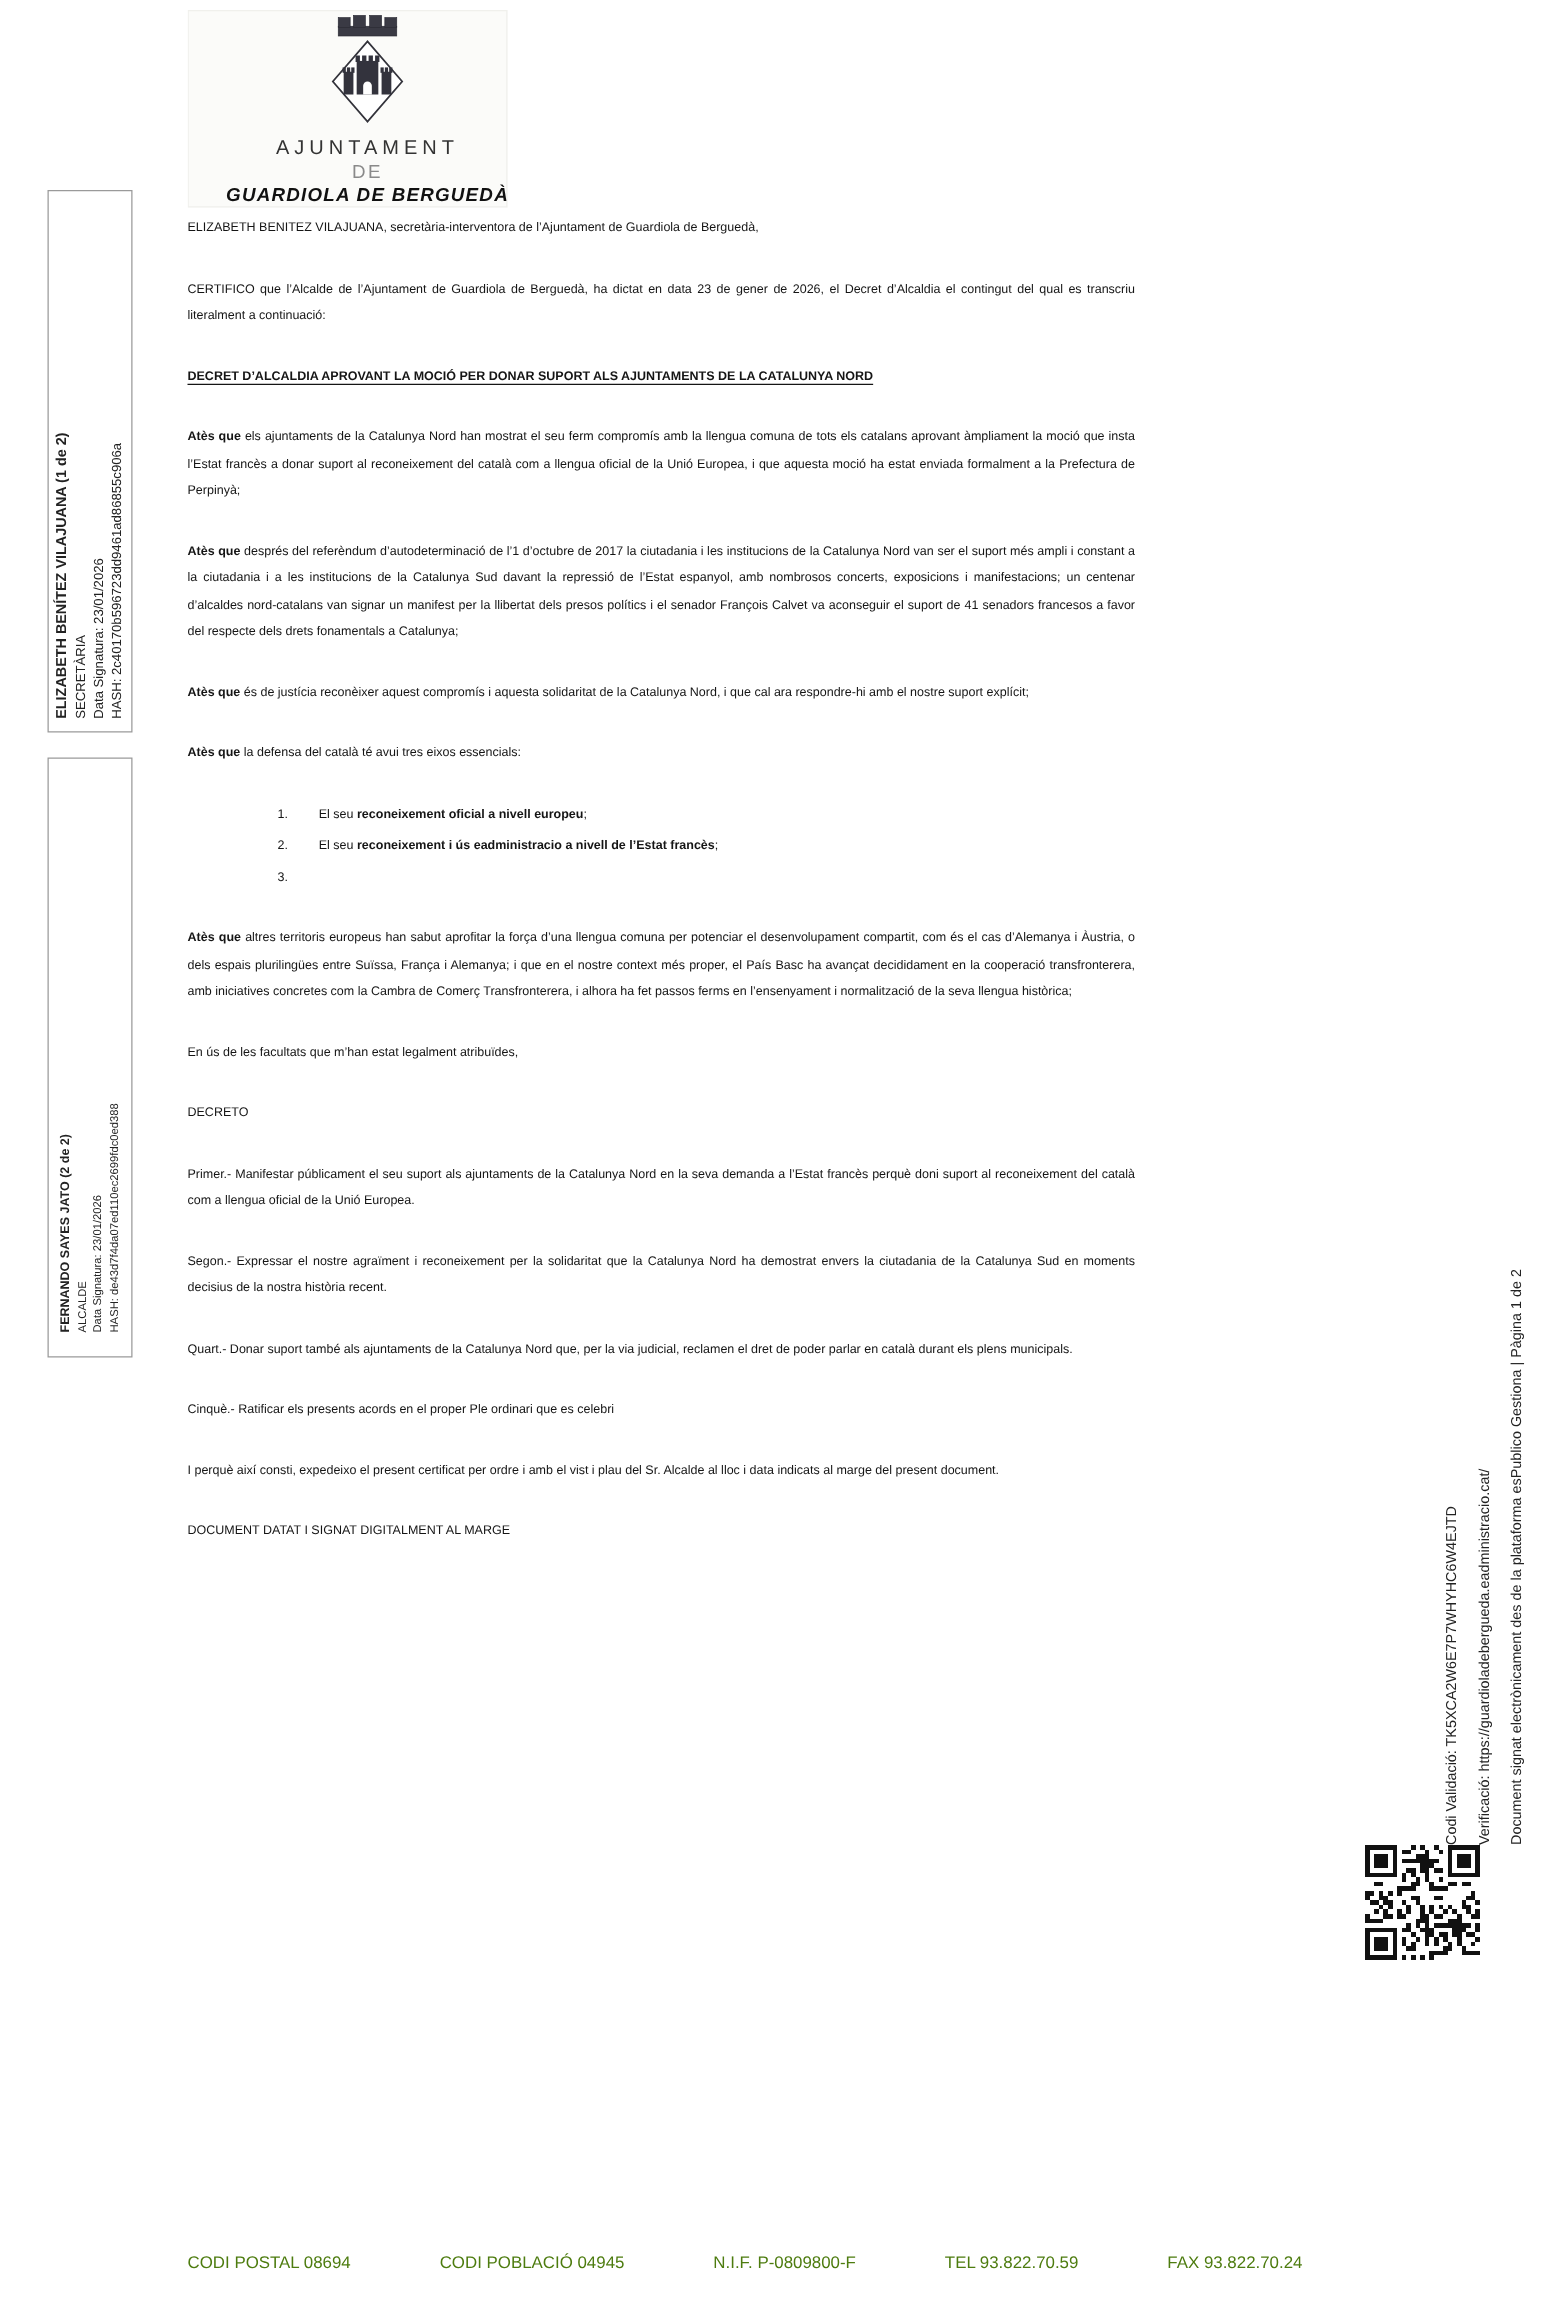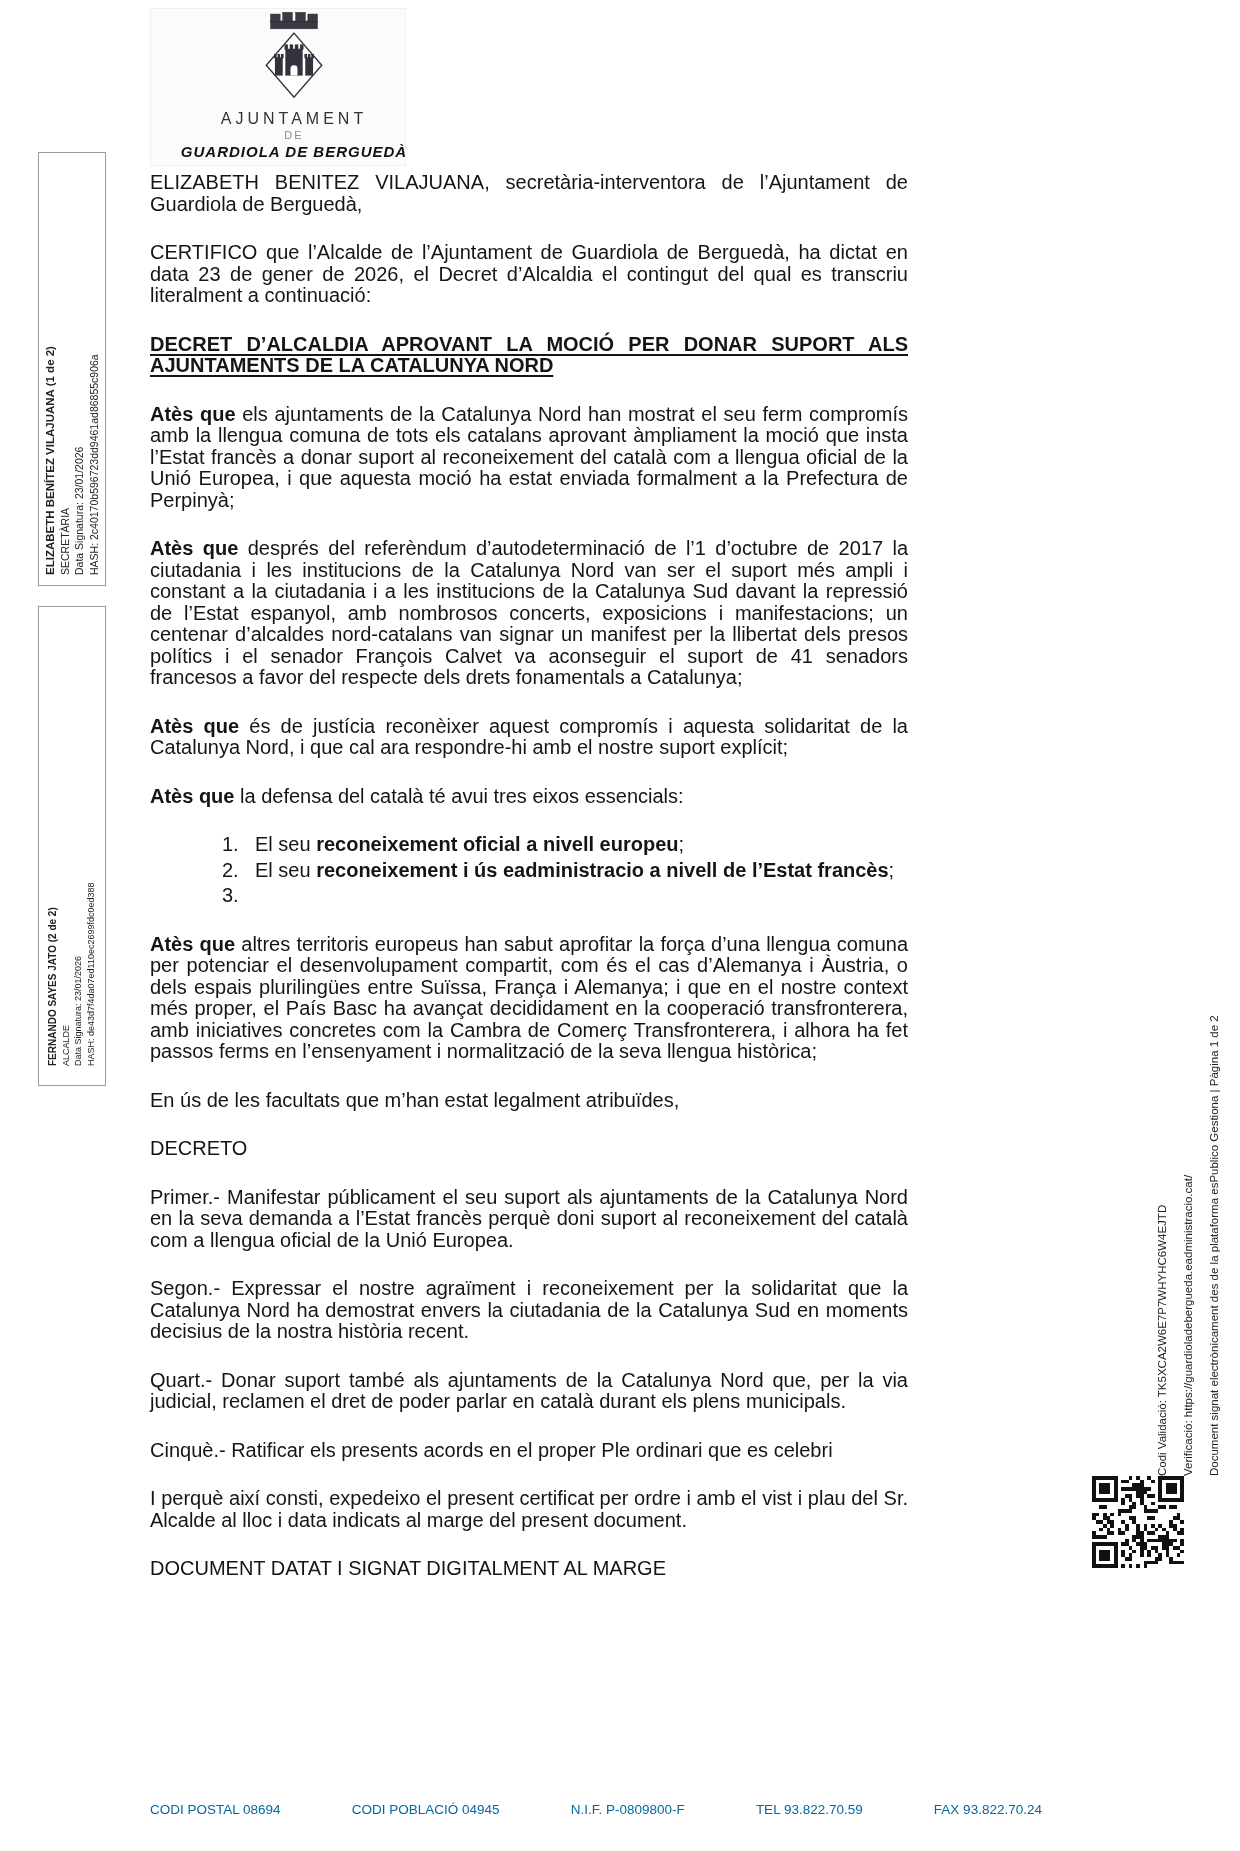--- a/index.html
+++ b/index.html
@@ -10,26 +10,26 @@
   }
   
   .logo-box{
     position:absolute;left:150px;top:8px;width:224px;height:158px;
     background:#fbfbf9;display:flex;flex-direction:column;align-items:center;
     box-shadow:0 0 0 1px #f0f0ec inset;
     padding-left:32px;
   }
   .crest{margin-top:4px;}
   .org1{font-size:16px;letter-spacing:4px;color:#333;margin-top:2px;}
-  .org2{font-size:11px;letter-spacing:2px;color:#8a8a8a;margin-top:1px;}
+  .org2{font-size:15px;letter-spacing:2px;color:#8a8a8a;margin-top:1px;}
   .org3{font-size:15px;font-style:italic;font-weight:bold;color:#111;margin-top:2px;letter-spacing:1px;white-space:nowrap;text-align:center;}
   
   .doc-body{
     position:absolute;left:150px;top:172px;width:758px;
-    font-size:20px;line-height:21.5px;text-align:justify;
+    font-size:10px;line-height:21.5px;text-align:justify;
   }
   .doc-body p{margin:0 0 27px 0;}
   .doc-body p.heading{font-weight:bold;text-decoration:underline;text-underline-offset:3px;}
   .doc-body .b{font-weight:bold;}
   .li{display:flex;padding-left:72px;margin:0 0 4px 0;}
   .li .li-marker{width:33px;flex:0 0 33px;}
   .li .li-content{flex:1;text-align:justify;}
   .list-wrap{margin:0 0 27px 0;}
   
   .sig-box{position:absolute;left:38px;width:66px;border:1px solid #9a9a9a;background:#fff;}
@@ -51,21 +51,21 @@
     position:absolute;top:50%;left:50%;
     transform:translate(-50%,-50%) rotate(-90deg);
     width:662px;font-size:11.5px;line-height:26px;color:#222;white-space:nowrap;
   }
   
   .qr{position:absolute;left:1092px;top:1476px;width:92px;height:92px;}
   
   .footer{
     position:absolute;left:150px;top:1802px;width:892px;
     display:flex;justify-content:space-between;
-    font-size:13.5px;color:#0369a1;white-space:nowrap;
+    font-size:13.5px;color:#4d7c0f;white-space:nowrap;
   }
 </style>
 </head>
 <body>
 
 <div class="page">
 
   <div class="logo-box">
     <svg class="crest" width="104" height="96" viewBox="0 0 120 110">
 

